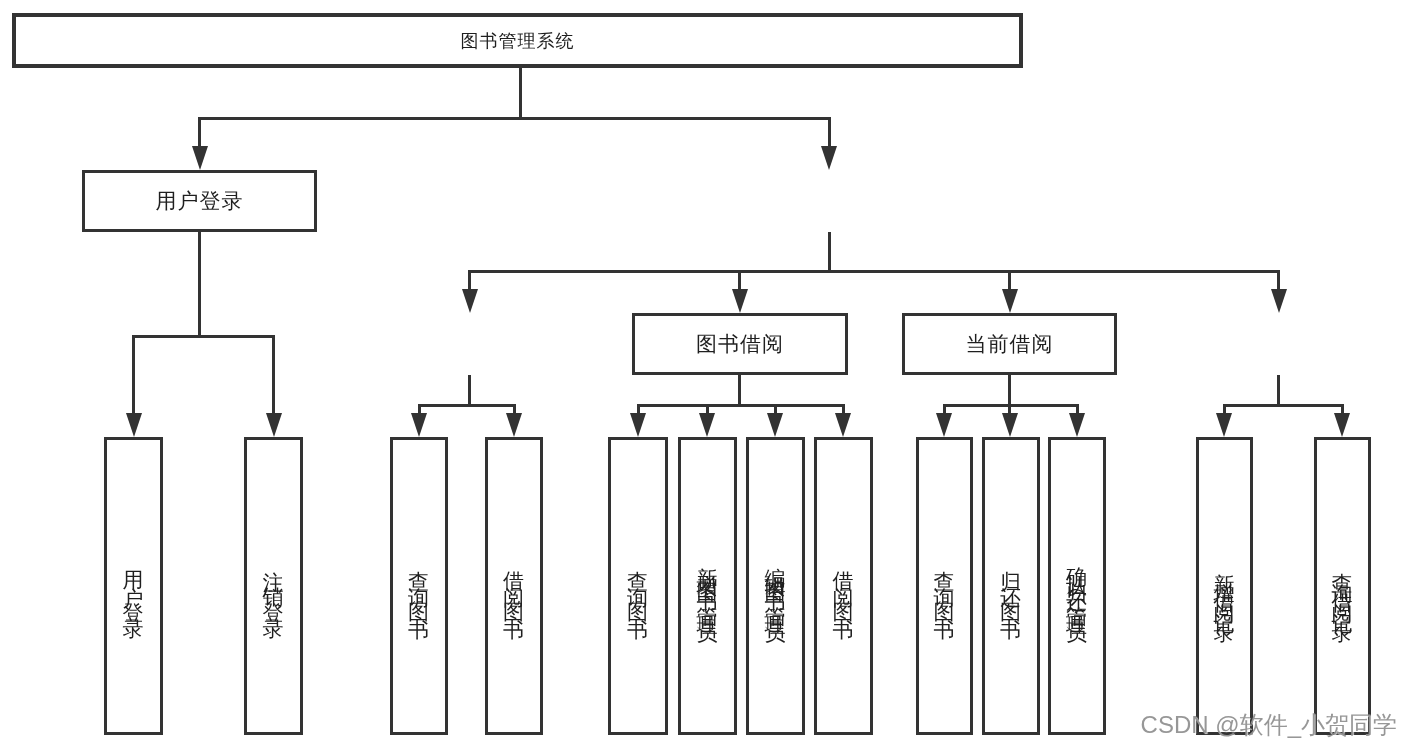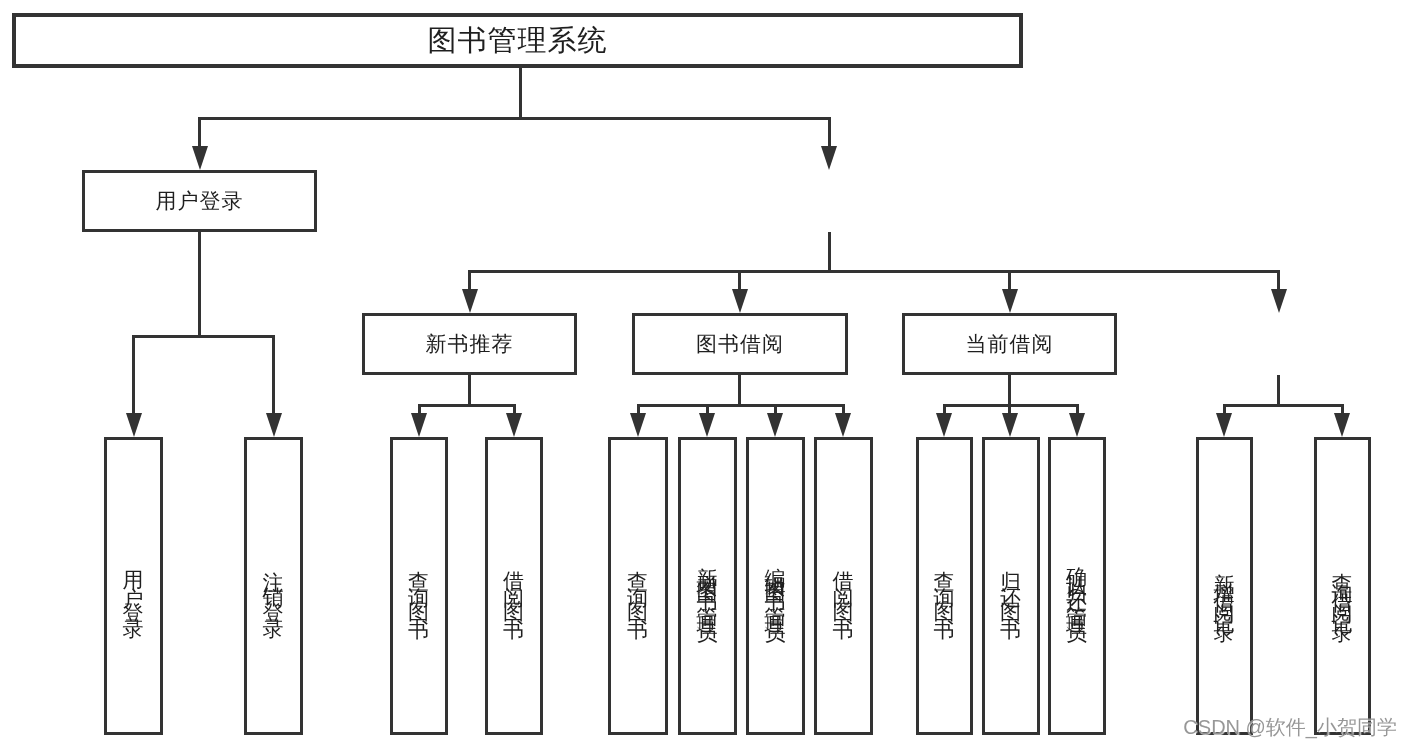--- a/index.html
+++ b/index.html
@@ -39,34 +39,34 @@
     position: absolute;
     width: 0; height: 0;
     border-left: 8px solid transparent;
     border-right: 8px solid transparent;
     border-top: 24px solid #333333;
   }
   .watermark {
     position: absolute;
     right: 8px;
     bottom: 6px;
-    font-size: 20px;
+    font-size: 24px;
     color: rgba(145,145,145,0.95);
     z-index: 5;
     text-shadow: 1px 1px 1px rgba(255,255,255,0.8);
     white-space: nowrap;
   }
 </style>
 </head>
 <body>
 
 <div class="canvas">
 
   <div class="box thick" style="left:12px; top:13px; width:1011px; height:55px;">
-    <span class="hlabel" style="font-size:29px;">图书管理系统</span>
+    <span class="hlabel" style="font-size:18px;">图书管理系统</span>
   </div>
 
   <div class="line" style="left:519px; top:68px; width:3px; height:50px;"></div>
   <div class="line" style="left:198px; top:117px; width:633px; height:3px;"></div>
   <div class="line" style="left:198px; top:117px; width:3px; height:31px;"></div>
   <div class="line" style="left:828px; top:117px; width:3px; height:31px;"></div>
   <div class="arrow" style="left:192px; top:146px;"></div>
   <div class="arrow" style="left:821px; top:146px;"></div>
 
   <div class="box" style="left:82px; top:170px; width:235px; height:62px;">
@@ -84,23 +84,20 @@
   <div class="line" style="left:468px; top:270px; width:812px; height:3px;"></div>
   <div class="line" style="left:468px; top:270px; width:3px; height:21px;"></div>
   <div class="line" style="left:738px; top:270px; width:3px; height:21px;"></div>
   <div class="line" style="left:1008px; top:270px; width:3px; height:21px;"></div>
   <div class="line" style="left:1277px; top:270px; width:3px; height:21px;"></div>
   <div class="arrow" style="left:462px; top:289px;"></div>
   <div class="arrow" style="left:732px; top:289px;"></div>
   <div class="arrow" style="left:1002px; top:289px;"></div>
   <div class="arrow" style="left:1271px; top:289px;"></div>
 
-  <div class="box" style="left:362px; top:313px; width:215px; height:62px;">
-    <span class="hlabel">新书推荐</span>
-  </div>
   <div class="box" style="left:632px; top:313px; width:216px; height:62px;">
     <span class="hlabel">图书借阅</span>
   </div>
   <div class="box" style="left:902px; top:313px; width:215px; height:62px;">
     <span class="hlabel">当前借阅</span>
   </div>
 
   <div class="line" style="left:468px; top:375px; width:3px; height:30px;"></div>
   <div class="line" style="left:418px; top:404px; width:98px; height:3px;"></div>
   <div class="line" style="left:418px; top:404px; width:3px; height:12px;"></div>

